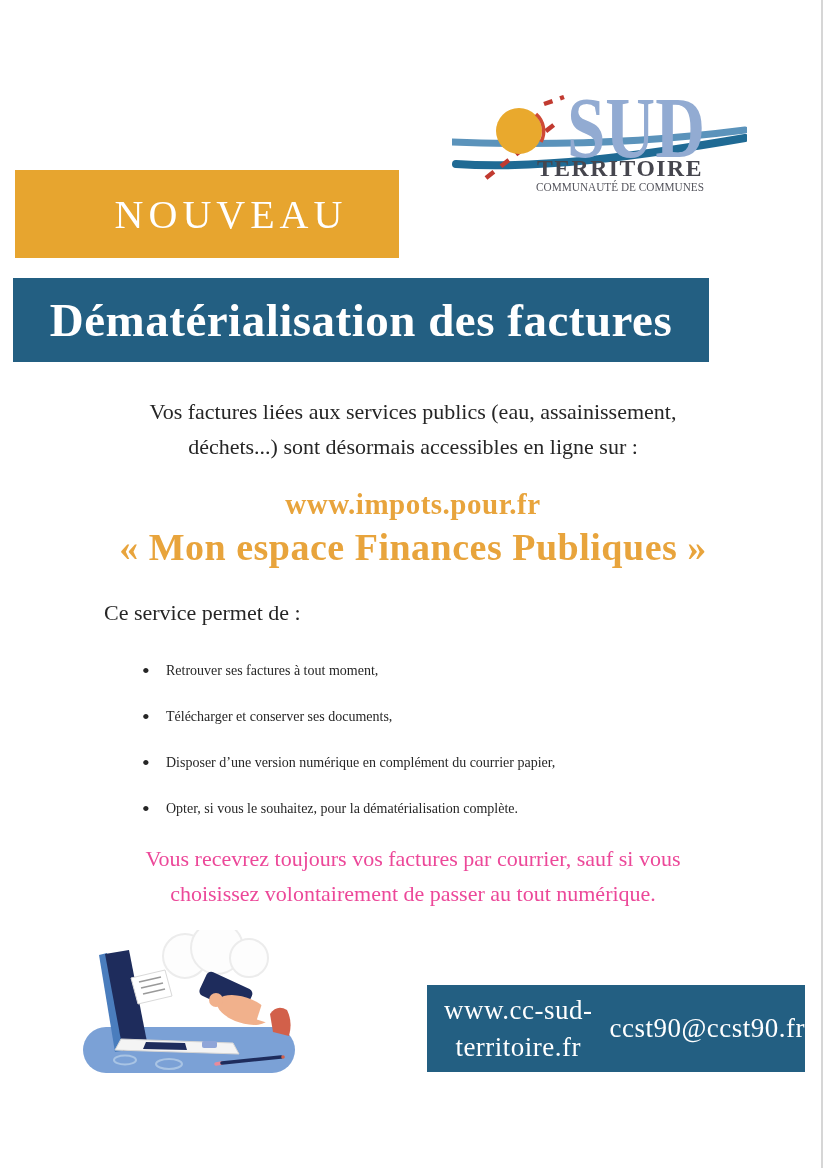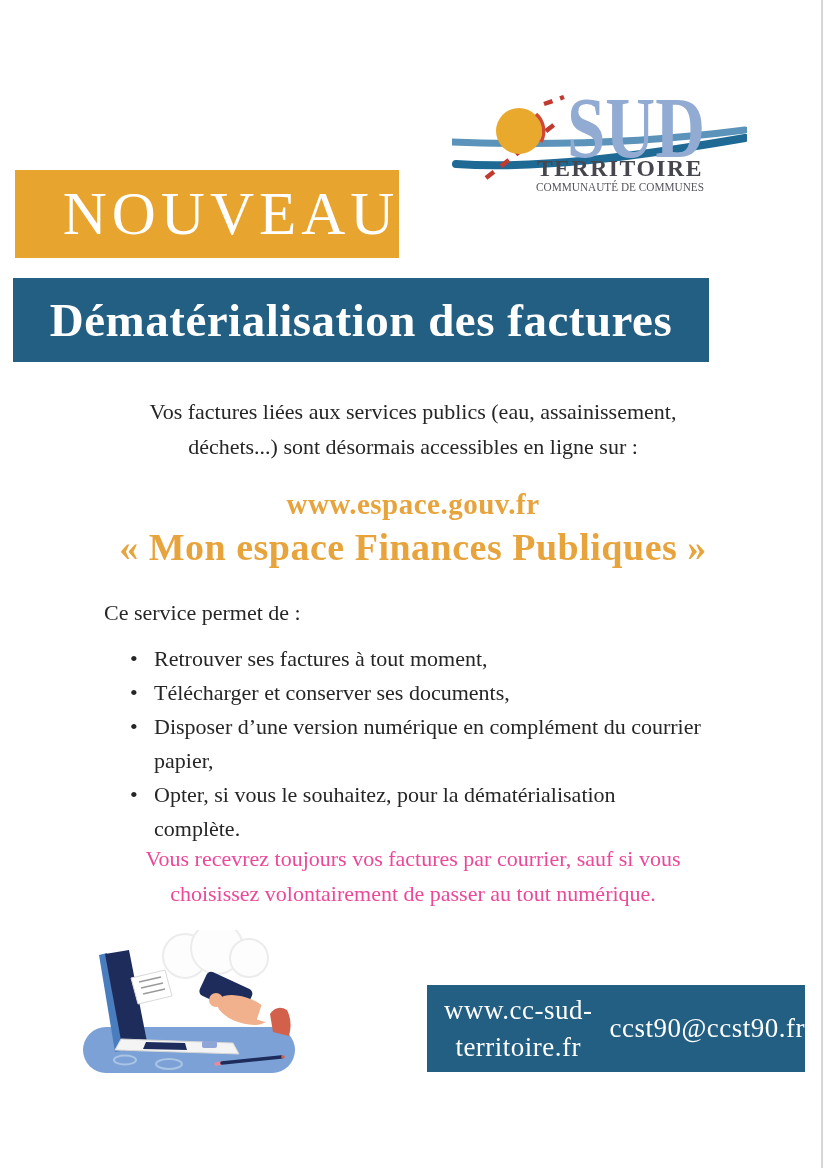--- a/index.html
+++ b/index.html
@@ -18,21 +18,21 @@
   
   .logo{position:absolute;left:452px;top:82px;width:295px;height:125px;}
   
   .banner-nouveau{
     position:absolute;left:15px;top:170px;width:384px;height:88px;
     background:#e7a52f;
     display:flex;align-items:center;justify-content:center;
     padding-left:48px;box-sizing:border-box;
   }
   .banner-nouveau span{
-    color:#ffffff;font-size:61px;font-weight:400;letter-spacing:5px;
+    color:#ffffff;font-size:40px;font-weight:400;letter-spacing:5px;
   }
   .banner-title{
     position:absolute;left:13px;top:278px;width:696px;height:84px;
     background:#235f82;
     display:flex;align-items:center;justify-content:center;
   }
   .banner-title span{
     color:#ffffff;font-size:47px;font-weight:700;letter-spacing:.5px;
   }
   
@@ -50,22 +50,22 @@
   
   .service-heading{
     position:absolute;left:104px;top:600px;
     font-size:22px;color:#262626;
   }
   ul.service-list{
     position:absolute;left:128px;top:642px;margin:0;padding:0;
     list-style:none;width:575px;
   }
   ul.service-list li{
-    position:relative;padding-left:26px;margin:0;
-    font-size:22px;line-height:34px;color:#262626;
+    position:relative;padding-left:26px;margin:12px;
+    font-size:14px;line-height:34px;color:#262626;
   }
   ul.service-list li::before{
     content:"•";position:absolute;left:2px;top:0;
     font-size:22px;color:#262626;
   }
   
   .notice{
     position:absolute;left:53px;top:841px;width:720px;
     text-align:center;font-size:22px;line-height:35px;color:#ec4899;
   }
@@ -109,21 +109,21 @@
   <div class="banner-title">
     <span>Dématérialisation des factures</span>
   </div>
 
   <div class="intro">
     <div>Vos factures liées aux services publics (eau, assainissement,</div>
     <div>déchets...) sont désormais accessibles en ligne sur :</div>
   </div>
 
   <div class="highlight">
-    <div class="url">www.espace.gouv.fr</div>
+    <div class="url">www.impots.pour.fr</div>
     <div class="space">« Mon espace Finances Publiques »</div>
   </div>
 
   <div class="service-heading">Ce service permet de :</div>
   <ul class="service-list">
     <li>Retrouver ses factures à tout moment,</li>
     <li>Télécharger et conserver ses documents,</li>
     <li>Disposer d’une version numérique en complément du courrier papier,</li>
     <li>Opter, si vous le souhaitez, pour la dématérialisation complète.</li>
   </ul>

